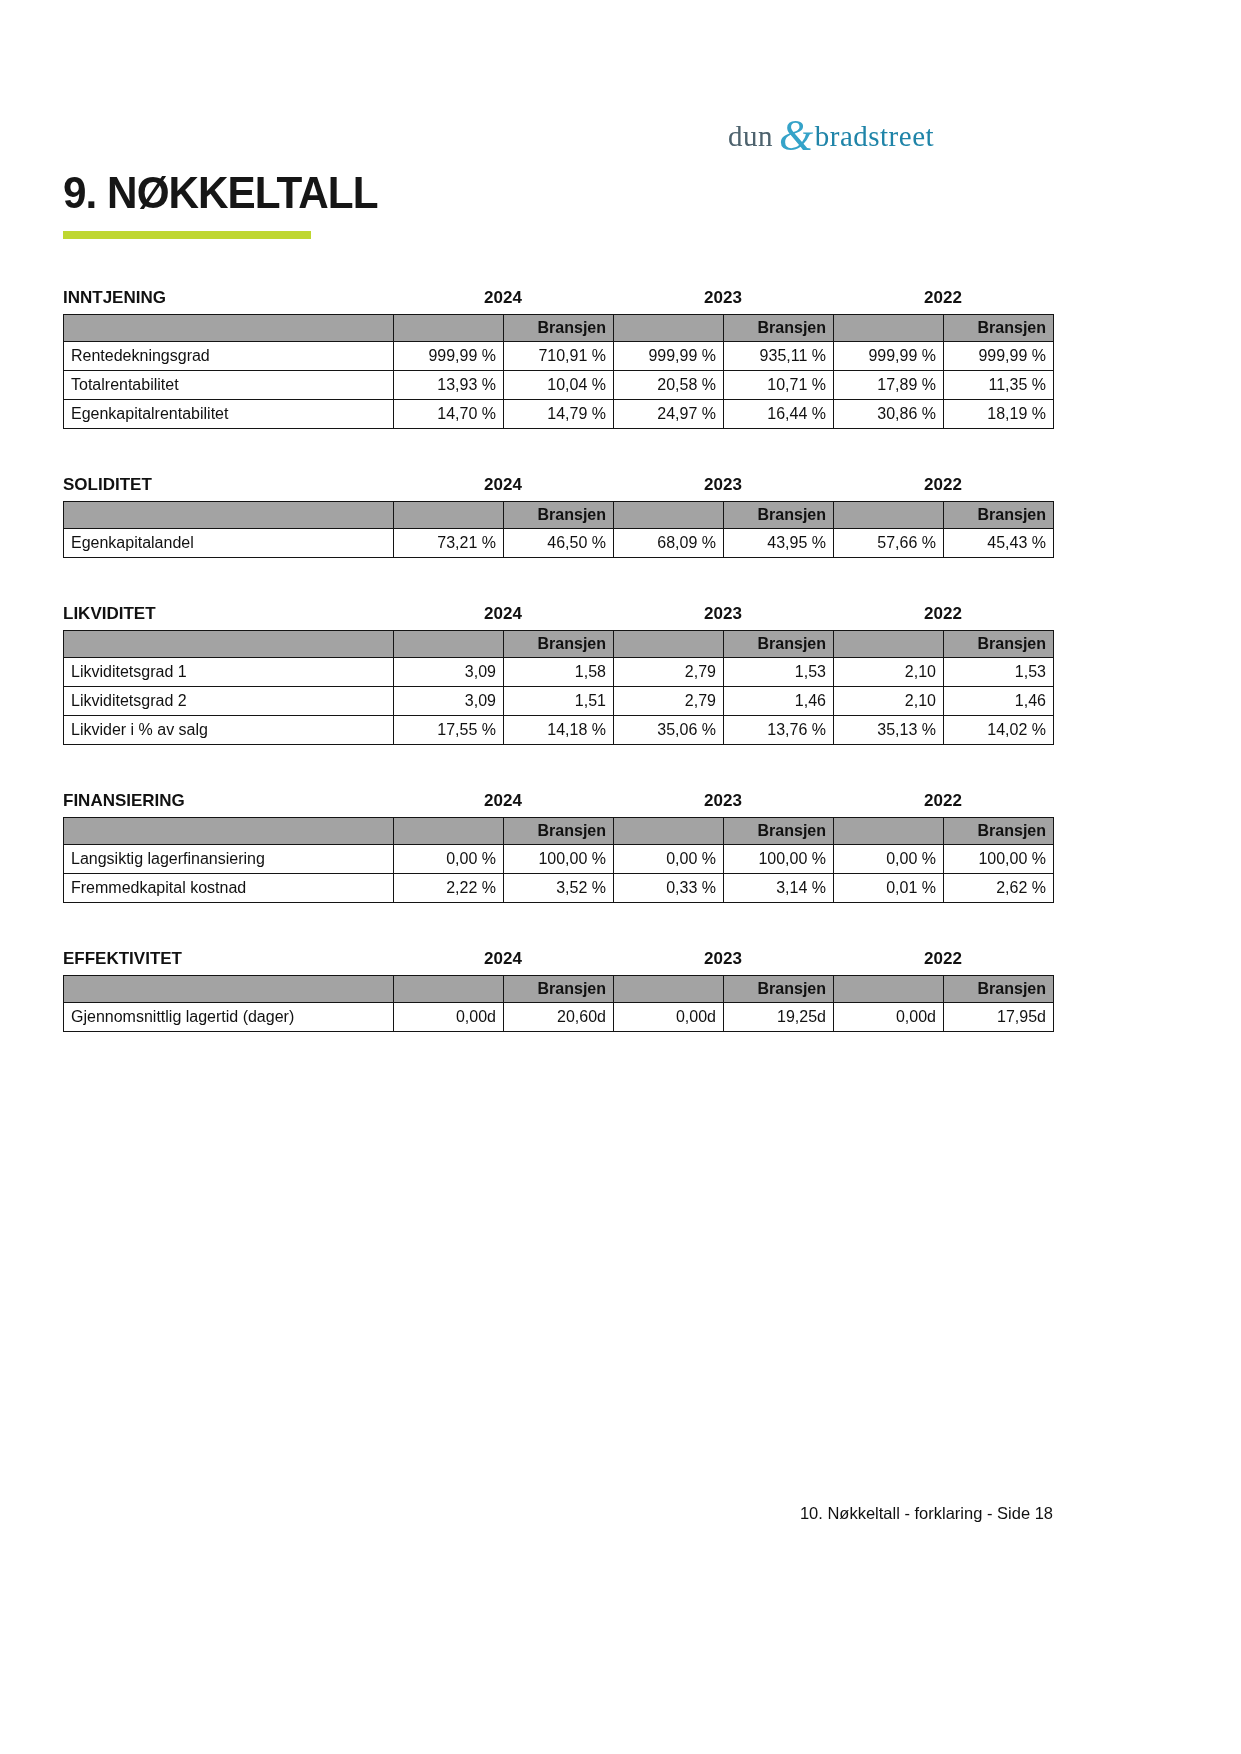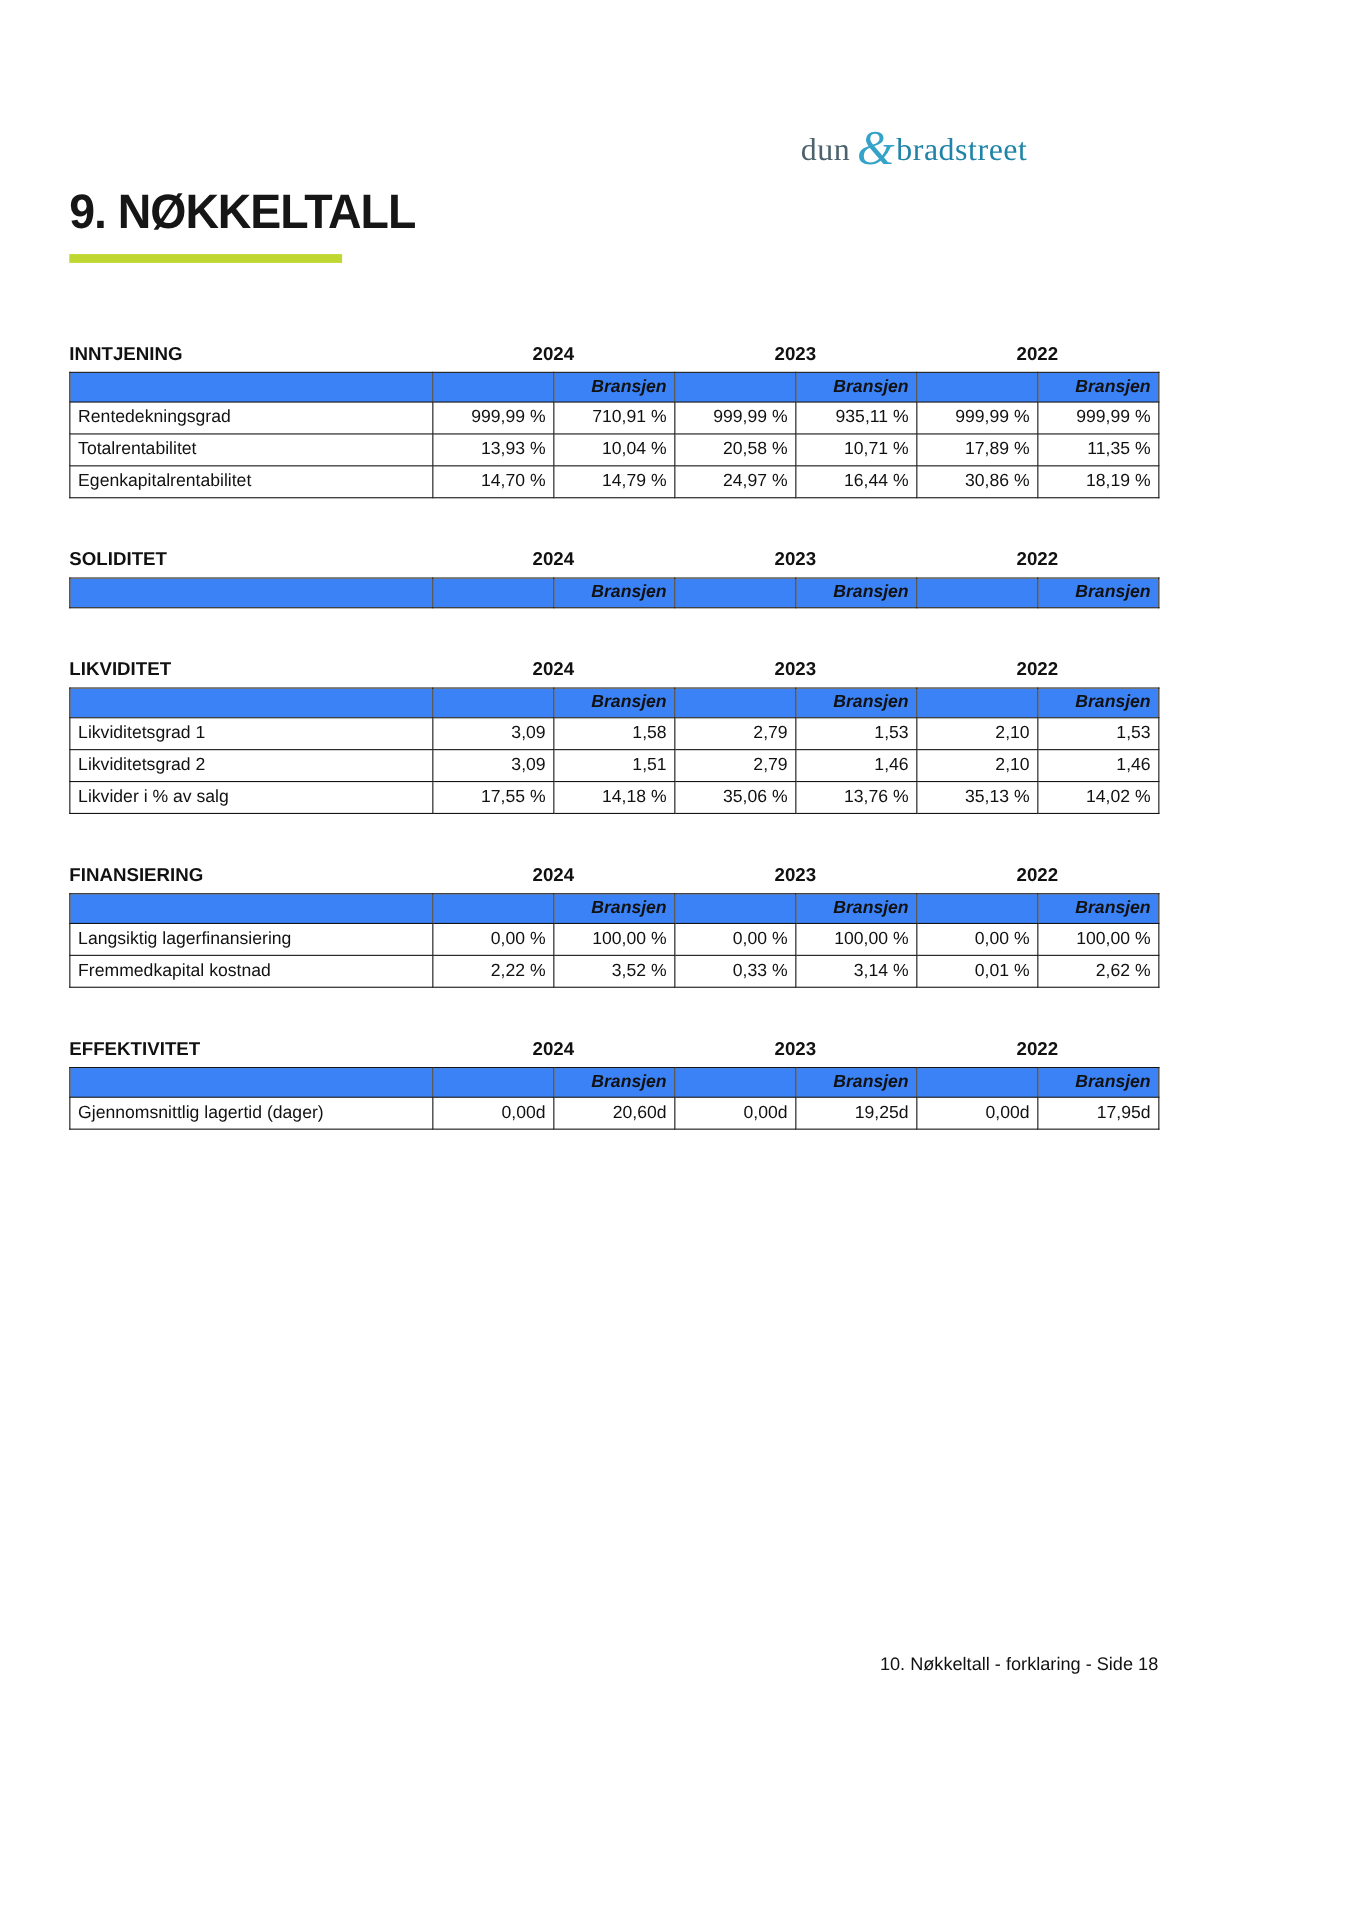--- a/index.html
+++ b/index.html
@@ -62,21 +62,20 @@
     width: 248px;
     height: 8px;
   }
 
   
   .tables {
     position: absolute;
     top: 288px;
     left: 63px;
     width: 990px;
-    margin-top: 24px;
   }
   section.table-section { margin-bottom: 46px; }
 
   .section-header {
     display: flex;
     align-items: baseline;
     margin-bottom: 6px;
   }
   .section-title {
     width: 330px;
@@ -100,24 +99,23 @@
   }
   table.data-table td {
     border: 1px solid #141414;
     padding: 4px 7px;
     height: 29px;
     line-height: 20px;
     overflow: hidden;
     white-space: nowrap;
   }
   tr.subheader td {
-    background: #3b82f6;
+    background: #a3a3a3;
     height: 27px;
     padding: 3px 7px;
-    font-style: italic;
   }
   td.bransjen {
     font-weight: bold;
     text-align: right;
   }
   td.label-cell { text-align: left; }
   td.value-cell { text-align: right; }
 
   
   .footer {
@@ -222,20 +220,29 @@
           <tbody>
             <tr class="subheader">
               <td class="label-cell"></td>
               <td class="value-cell"></td>
               <td class="bransjen">Bransjen</td>
               <td class="value-cell"></td>
               <td class="bransjen">Bransjen</td>
               <td class="value-cell"></td>
               <td class="bransjen">Bransjen</td>
             </tr>
+            <tr>
+              <td class="label-cell">Egenkapitalandel</td>
+              <td class="value-cell">73,21 %</td>
+              <td class="value-cell">46,50 %</td>
+              <td class="value-cell">68,09 %</td>
+              <td class="value-cell">43,95 %</td>
+              <td class="value-cell">57,66 %</td>
+              <td class="value-cell">45,43 %</td>
+            </tr>
           </tbody>
         </table>
       </section>
       <section class="table-section">
         <div class="section-header">
           <span class="section-title">LIKVIDITET</span>
           <span class="year">2024</span>
           <span class="year">2023</span>
           <span class="year">2022</span>
         </div>

